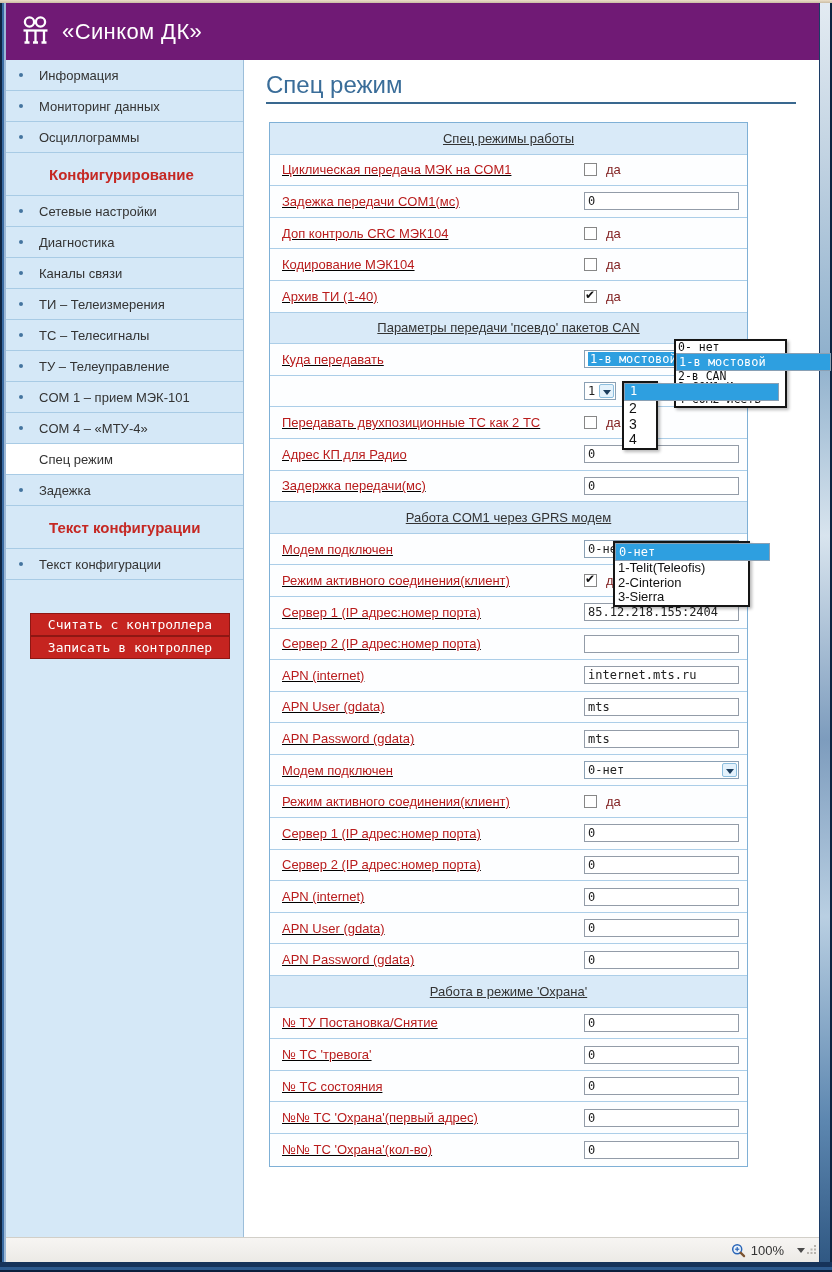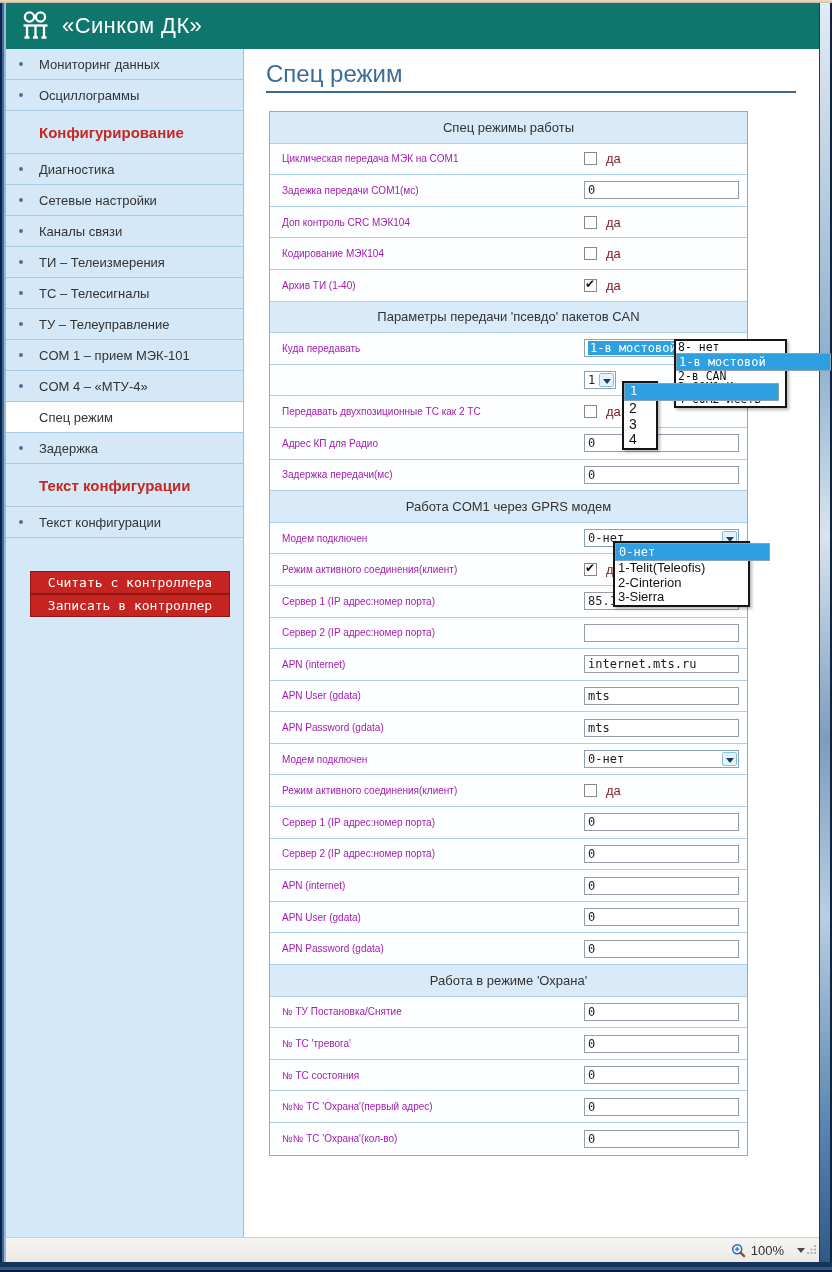--- a/index.html
+++ b/index.html
@@ -16,52 +16,52 @@
     border-left:1px solid #1c3c66;
     background:linear-gradient(180deg,#e3ebf2 0%,#c2d3e2 12%,#8fb0cc 28%,#d8e4ee 42%,#7d9cbd 58%,#b9cfe2 72%,#5d87b0 88%,#2d5580 100%); }
   .frame-right::after { content:""; position:absolute; right:0; top:0; bottom:0; width:2px; background:#0e2440; }
   .frame-bottom { position:absolute; left:0; right:0; bottom:0; height:10px; z-index:7;
     background:linear-gradient(180deg,#16335a 0 5px,#2d5a8e 5px 8px,#0b1f3c 8px 10px); }
 
   .win { position:absolute; left:6px; top:3px; width:814px; bottom:10px;
     display:flex; flex-direction:column; z-index:1; background:#fff; }
 
   
-  .app-header { height:46px; flex:0 0 auto; background:#0f766e; display:flex; align-items:center; padding-left:14px; }
+  .app-header { height:57px; flex:0 0 auto; background:#701a75; display:flex; align-items:center; padding-left:14px; }
   .app-title { color:#fff; font-size:22px; margin-left:11px; letter-spacing:.4px; }
 
   
   .body-row { flex:1 1 auto; display:flex; min-height:0; }
   .sidebar { width:237px; flex:0 0 auto; background:#d5e8f7; border-right:1px solid #9cbeda; }
   .main { flex:1 1 auto; background:#fff; }
 
   .sb-item { height:31px; box-sizing:border-box; border-bottom:1px solid #a8cbe5;
     display:flex; align-items:center; font-size:13px; color:#333; padding-left:33px;
     position:relative; cursor:pointer; }
   .sb-item .bullet { position:absolute; left:13px; top:50%; margin-top:-2px;
     width:4px; height:4px; border-radius:50%; background:#44749f; }
   .sb-item.active { background:#fff; }
   .sb-section { height:43px; box-sizing:border-box; border-bottom:1px solid #a8cbe5;
-    display:flex; align-items:center; padding-left:33px; color:#c52823;
+    display:flex; align-items:center; padding-left:43px; color:#c52823;
     font-size:15px; font-weight:bold; }
   .sb-buttons { margin-top:33px; display:flex; flex-direction:column; padding-left:24px; }
   .ctrl-btn { width:200px; height:23px; background:#c52420; border:1px solid #8e1713;
     color:#fff; font-family:"DejaVu Sans Mono",monospace; font-size:13px;
     display:flex; align-items:center; justify-content:center; box-sizing:border-box; cursor:pointer; }
 
   
   .page-title { margin:12px 0 0 22px; font-size:24px; line-height:26px; font-weight:normal; color:#3a6d99; }
   .title-rule { margin:4px 0 0 22px; width:530px; height:0; border-top:2px solid #39688f; }
   .form-table { margin:18px 0 0 25px; width:477px; border:1px solid #7fb0d6; }
 
   .row { height:31.6px; box-sizing:border-box; border-bottom:1px solid #accee8;
-    position:relative; display:flex; align-items:center; background:#fdfeff; }
+    position:relative; display:flex; align-items:center; background:#fdfeff;text-decoration:underline; }
   .row:last-child { border-bottom:none; }
   .row.section { justify-content:center; background:#d9eaf8; font-size:13px; color:#333; }
-  .row .lbl { font-size:10px; color:#a21caf; padding-left:12px; }
+  .row .lbl { font-size:13px; color:#b91c1c; padding-left:12px; }
   .row .ctrl { position:absolute; left:314px; display:flex; align-items:center; }
 
   .cb { width:13px; height:13px; box-sizing:border-box; background:#fff; border:1px solid #878787; position:relative; cursor:pointer; }
   .cb.checked::after { content:"✔"; position:absolute; left:0; top:-3px; font-size:12px; color:#111; }
   .cb-suffix { margin-left:9px; font-size:13px; color:#7f1d1d; }
 
   .tinput { width:155px; height:18px; box-sizing:border-box; border:1px solid #939ca8; background:#fff;
     font-family:"DejaVu Sans Mono",monospace; font-size:12px; color:#222; padding:0 2px 0 3px; }
 
   .sel { width:155px; height:18px; box-sizing:border-box; border:1px solid #8aa0b4; background:#fff;
@@ -118,36 +118,40 @@
       </svg>
     </span>
     <span class="app-title">«Синком ДК»</span>
   </div>
 
   <div class="body-row">
     <div class="sidebar">
       <nav>
           <div class="sb-item">
             <span class="bullet"></span>
+            <span>Информация</span>
+          </div>
+          <div class="sb-item">
+            <span class="bullet"></span>
             <span>Мониторинг данных</span>
           </div>
           <div class="sb-item">
             <span class="bullet"></span>
             <span>Осциллограммы</span>
           </div>
           <div class="sb-section">
             <span>Конфигурирование</span>
           </div>
           <div class="sb-item">
             <span class="bullet"></span>
+            <span>Сетевые настройки</span>
+          </div>
+          <div class="sb-item">
+            <span class="bullet"></span>
             <span>Диагностика</span>
-          </div>
-          <div class="sb-item">
-            <span class="bullet"></span>
-            <span>Сетевые настройки</span>
           </div>
           <div class="sb-item">
             <span class="bullet"></span>
             <span>Каналы связи</span>
           </div>
           <div class="sb-item">
             <span class="bullet"></span>
             <span>ТИ – Телеизмерения</span>
           </div>
           <div class="sb-item">
@@ -164,21 +168,21 @@
           </div>
           <div class="sb-item">
             <span class="bullet"></span>
             <span>COM 4 – «МТУ-4»</span>
           </div>
           <div class="sb-item active">
             <span>Спец режим</span>
           </div>
           <div class="sb-item">
             <span class="bullet"></span>
-            <span>Задержка</span>
+            <span>Задежка</span>
           </div>
           <div class="sb-section">
             <span>Текст конфигурации</span>
           </div>
           <div class="sb-item">
             <span class="bullet"></span>
             <span>Текст конфигурации</span>
           </div>
         </nav>
       <div class="sb-buttons">
@@ -419,21 +423,21 @@
           <rect x="4.5" y="4.5" width="2" height="2"></rect>
             <rect x="4.5" y="8" width="2" height="2"></rect>
           <rect x="1" y="8" width="2" height="2"></rect>
         </g>
       </svg>
     </span>
   </div>
 </div>
 
 <div id="dd-kuda" class="dd">
-    <div class="it">8- нет</div>
+    <div class="it">0- нет</div>
     <div class="it sel">1-в мостовой</div>
     <div class="it">2-в CAN</div>
     <div class="it">3-COM1 Исеть</div>
     <div class="it">4-COM2 Исеть</div>
   </div>
 <div id="dd-param" class="dd">
     <div class="it sel">1</div>
     <div class="it">2</div>
     <div class="it">3</div>
     <div class="it">4</div>

